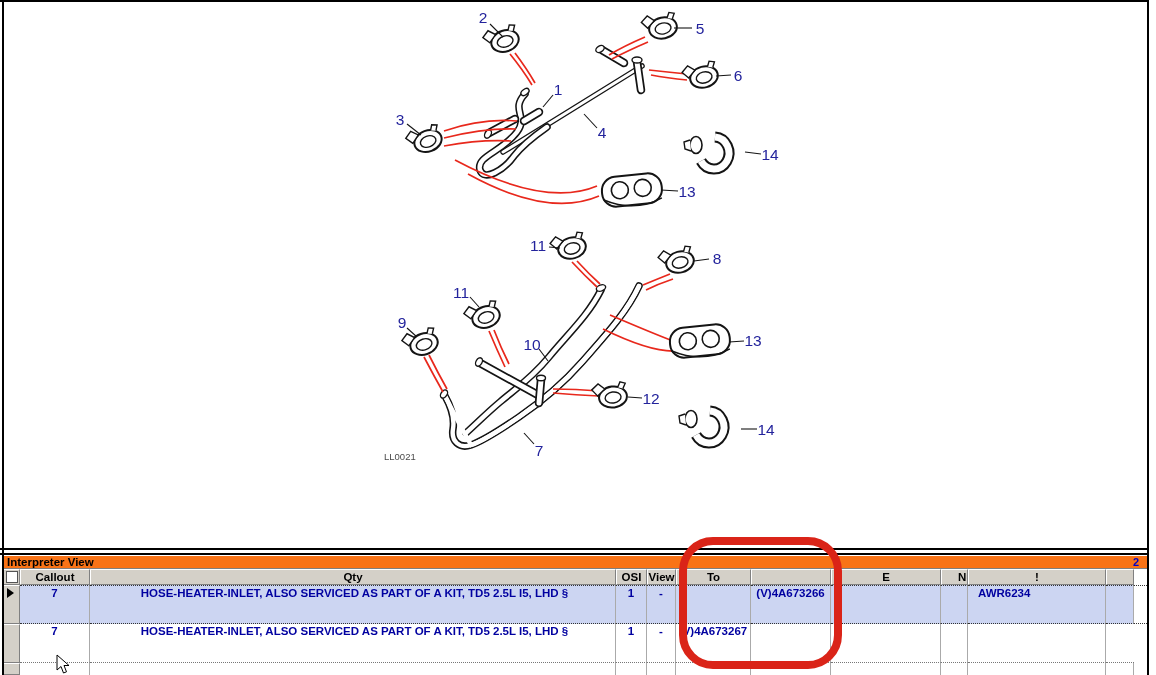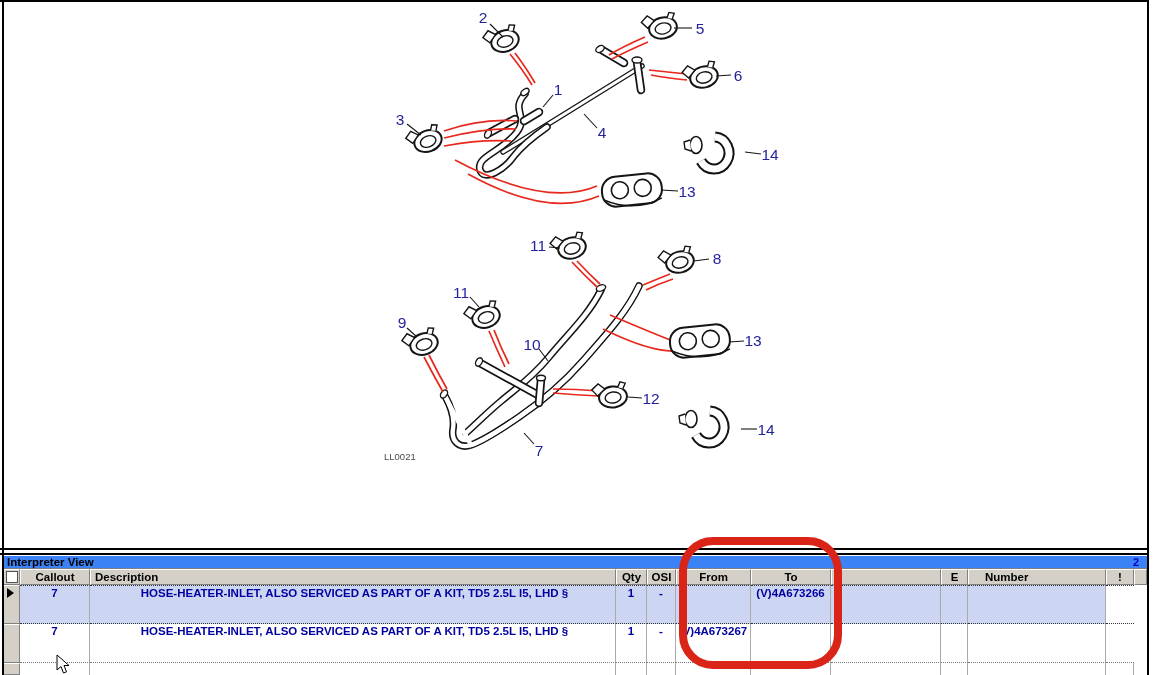--- a/index.html
+++ b/index.html
@@ -13,21 +13,21 @@
   .frame-right{position:absolute;left:1147px;top:0;width:2px;height:675px;background:#000;z-index:40;}
 
   .diagram{position:absolute;left:0;top:0;width:1156px;height:548px;}
 
   
   .sep1{position:absolute;left:0;top:548px;width:1149px;height:2px;background:#000;z-index:20;}
   .sep2{position:absolute;left:0;top:553px;width:1149px;height:2px;background:#000;z-index:20;}
 
   
   .titlebar{
-    position:absolute;left:3px;top:555px;width:1144px;height:14px;background:#3b82f6;
+    position:absolute;left:3px;top:555px;width:1144px;height:14px;background:#f97316;
     border-top:1px solid #fff;border-left:1px solid #fff;border-bottom:1px solid #808080;
     box-sizing:border-box;display:flex;align-items:center;justify-content:space-between;
     font-size:11.5px;font-weight:bold;color:#000;z-index:21;
   }
   .titlebar .t{padding-left:3px;}
   .titlebar .pg{font-weight:bold;color:#0000c8;padding-right:8px;font-size:11px;}
 
   .grid{display:grid;grid-template-columns:17px 70px 526px 31px 29px 75px 80px 110px 27px 138px 28px 13px;}
 
   .headrow{position:absolute;left:3px;top:569px;width:1144px;height:16px;z-index:21;}
@@ -259,24 +259,23 @@
 <div class="titlebar">
   <span class="t">Interpreter View</span>
   <span class="pg">2</span>
 </div>
 
 <div class="headrow grid">
   <div class="hcell">
       <div class="chk"></div>
     </div>
   <div class="hcell">Callout</div>
-  <div class="hcell left">Description</div>
   <div class="hcell">Qty</div>
   <div class="hcell">OSI</div>
-  <div class="hcell">From</div>
+  <div class="hcell">View</div>
   <div class="hcell">To</div>
   <div class="hcell"></div>
   <div class="hcell">E</div>
   <div class="hcell numleft">Number</div>
   <div class="hcell">!</div>
   <div class="hcell"></div>
 </div>
 
 <div class="rows">
   <div class="row grid selected">
@@ -284,20 +283,21 @@
         <div class="selarrow"></div>
       </div>
     <div class="cell center">7</div>
     <div class="cell left">HOSE-HEATER-INLET, ALSO SERVICED AS PART OF A KIT, TD5 2.5L I5, LHD §</div>
     <div class="cell center">1</div>
     <div class="cell center">-</div>
     <div class="cell center"></div>
     <div class="cell center">(V)4A673266</div>
     <div class="cell"></div>
     <div class="cell center"></div>
+    <div class="cell numleft">AWR6234</div>
     <div class="cell center"></div>
     <div class="cell last"></div>
   </div>
   <div class="row grid">
     <div class="selcell"></div>
     <div class="cell center">7</div>
     <div class="cell left">HOSE-HEATER-INLET, ALSO SERVICED AS PART OF A KIT, TD5 2.5L I5, LHD §</div>
     <div class="cell center">1</div>
     <div class="cell center">-</div>
     <div class="cell center">(V)4A673267</div>

